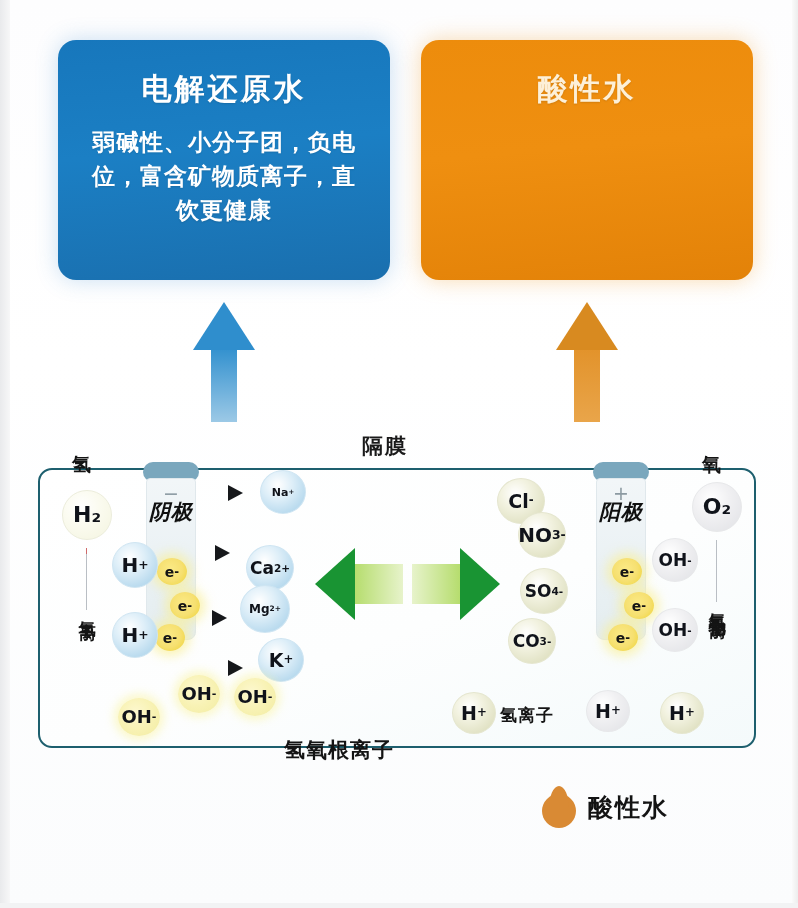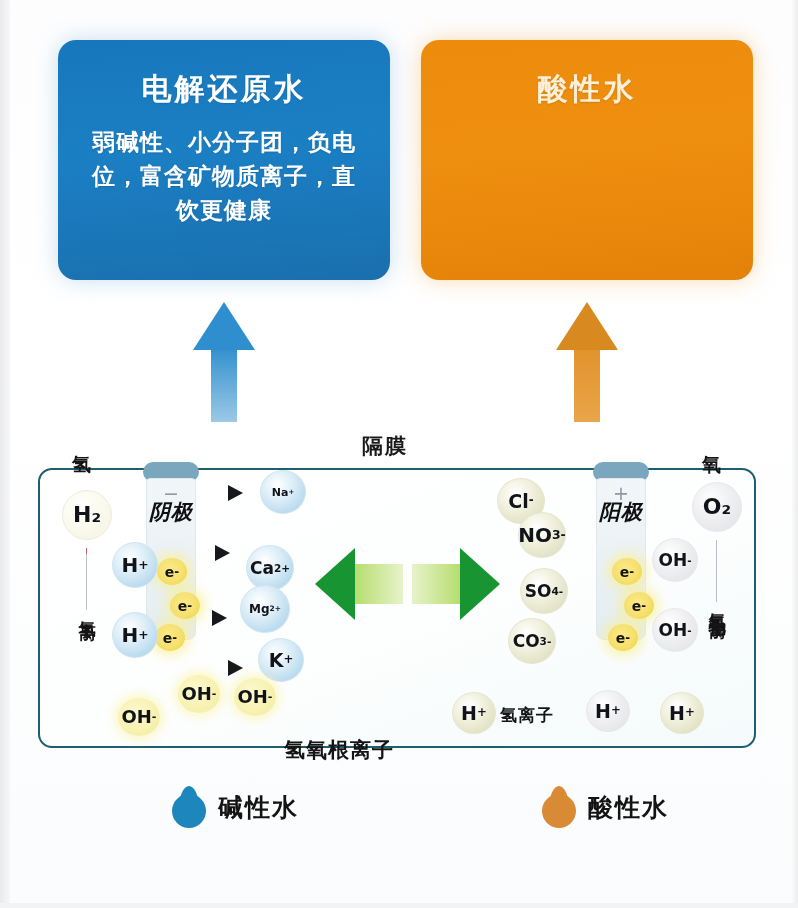--- a/index.html
+++ b/index.html
@@ -301,23 +301,19 @@
   <div class="dlabel" style="left:702px; top:452px;">氧</div>
   <div class="ion ion-gray" style="left:692px; top:482px; width:48px; height:48px; font-size:22px;">O₂</div>
   <div class="thin-line" style="left:716px; top:540px; height:62px;"></div>
   <div class="vlabel" style="left:708px; top:600px;">氢氧化物离子</div>
 
   <div class="ion ion-khaki" style="left:452px; top:692px; width:42px; height:40px; font-size:19px;">H<sup>+</sup></div>
   <div class="dlabel" style="left:500px; top:704px; font-size:17px;">氢离子</div>
   <div class="ion ion-gray" style="left:586px; top:690px; width:42px; height:40px; font-size:19px;">H<sup>+</sup></div>
   <div class="ion ion-khaki" style="left:660px; top:692px; width:42px; height:40px; font-size:19px;">H<sup>+</sup></div>
 
-  <div class="legend-item" style="left:172px; top:786px;">
-    <div class="drop drop-blue"></div>
-    <div class="legend-text">碱性水</div>
-  </div>
   <div class="legend-item" style="left:542px; top:786px;">
     <div class="drop drop-orange"></div>
     <div class="legend-text">酸性水</div>
   </div>
 
   <div class="watermark"></div>
 </div>
 
 </body></html>

